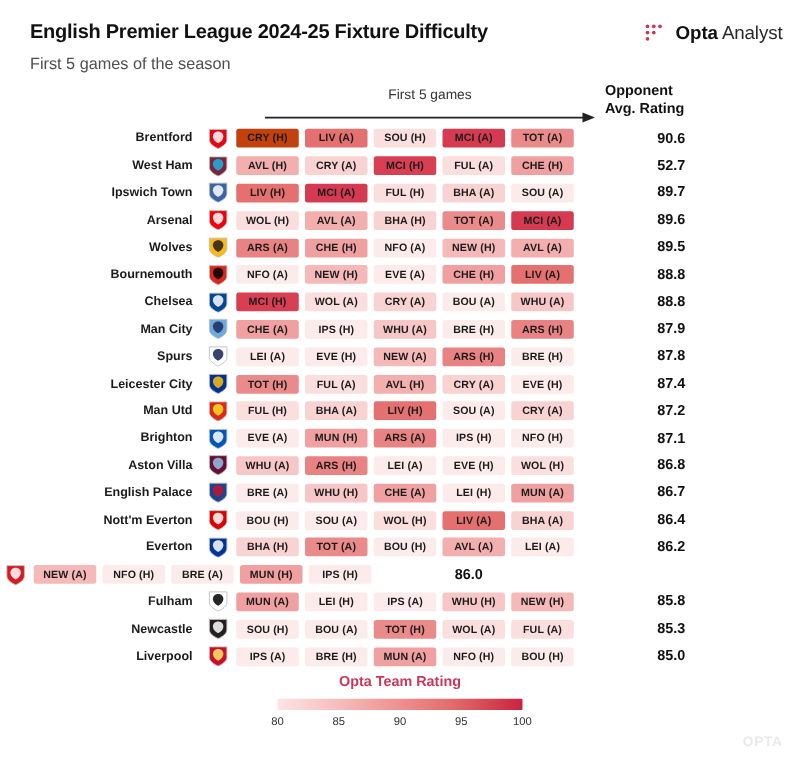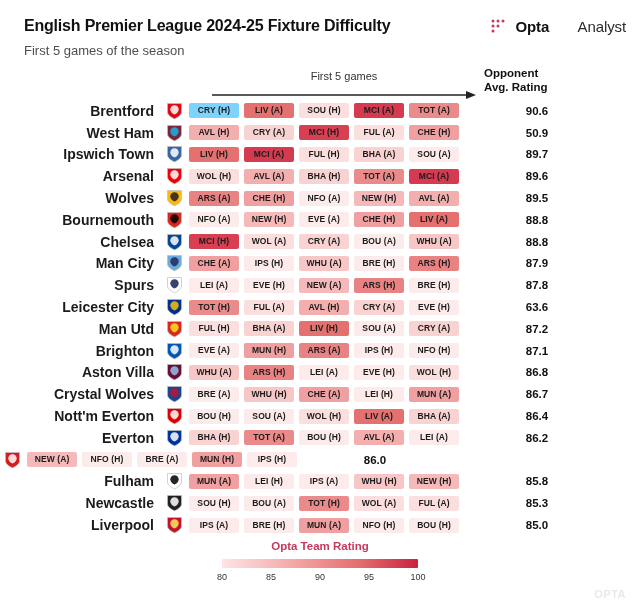--- a/index.html
+++ b/index.html
@@ -57,21 +57,20 @@
   }
   .brand-text {
     font-size: 15px;
     font-weight: bold;
     color: #111111;
     letter-spacing: -0.1px;
   }
   .brand-text .light {
     font-weight: normal;
     color: #2a2a2a;
-    margin-left: 25px;
   }
   .first5-label {
     position: absolute;
     left: 206px;
     top: 70px;
     width: 276px;
     text-align: center;
     font-size: 11px;
     color: #333333;
   }
@@ -103,21 +102,21 @@
   .row {
     position: relative;
     height: 21.8px;
     display: flex;
     align-items: center;
   }
   .team-name {
     width: 162px;
     text-align: right;
     padding-right: 8px;
-    font-size: 14px;
+    font-size: 10px;
     font-weight: bold;
     color: #1b1b1b;
     box-sizing: border-box;
     white-space: nowrap;
   }
   .crest {
     width: 24px;
     display: flex;
     align-items: center;
     justify-content: center;
@@ -235,21 +234,21 @@
   <div class="table">
       <div class="row">
         <div class="team-name">Brentford</div>
         <div class="crest">
           <svg width="17" height="18" viewBox="0 0 17 18">
             <path d="M1.5 1.5 H15.5 V10 C15.5 14 8.5 16.8 8.5 16.8 C8.5 16.8 1.5 14 1.5 10 Z" fill="#e30613" stroke="#bdbdbd" stroke-width="0.7"></path>
             <path d="M8.5 3.2 C11 3.2 12.7 5 12.7 7.2 C12.7 9.6 10.8 11.4 8.5 12.6 C6.2 11.4 4.3 9.6 4.3 7.2 C4.3 5 6 3.2 8.5 3.2 Z" fill="#ffffff" opacity="0.85"></path>
           </svg>
         </div>
         <div class="cells">
-          <div class="cell" style="background: #7dd3fc;">CRY (H)</div>
+          <div class="cell" style="background: #c2410c;">CRY (H)</div>
           <div class="cell" style="background: rgb(228, 112, 111);">LIV (A)</div>
           <div class="cell" style="background: rgb(251, 222, 222);">SOU (H)</div>
           <div class="cell" style="background: rgb(213, 58, 80);">MCI (A)</div>
           <div class="cell" style="background: rgb(234, 138, 138);">TOT (A)</div>
         </div>
         <div class="rating">90.6</div>
       </div>
       <div class="row">
         <div class="team-name">West Ham</div>
         <div class="crest">
@@ -258,21 +257,21 @@
             <path d="M8.5 3.2 C11 3.2 12.7 5 12.7 7.2 C12.7 9.6 10.8 11.4 8.5 12.6 C6.2 11.4 4.3 9.6 4.3 7.2 C4.3 5 6 3.2 8.5 3.2 Z" fill="#1bb1e7" opacity="0.85"></path>
           </svg>
         </div>
         <div class="cells">
           <div class="cell" style="background: rgb(243, 174, 174);">AVL (H)</div>
           <div class="cell" style="background: rgb(249, 210, 210);">CRY (A)</div>
           <div class="cell" style="background: rgb(217, 63, 82);">MCI (H)</div>
           <div class="cell" style="background: rgb(251, 222, 222);">FUL (A)</div>
           <div class="cell" style="background: rgb(240, 160, 160);">CHE (H)</div>
         </div>
-        <div class="rating">50.9</div>
+        <div class="rating">52.7</div>
       </div>
       <div class="row">
         <div class="team-name">Ipswich Town</div>
         <div class="crest">
           <svg width="17" height="18" viewBox="0 0 17 18">
             <path d="M1.5 1.5 H15.5 V10 C15.5 14 8.5 16.8 8.5 16.8 C8.5 16.8 1.5 14 1.5 10 Z" fill="#3a64a3" stroke="#bdbdbd" stroke-width="0.7"></path>
             <path d="M8.5 3.2 C11 3.2 12.7 5 12.7 7.2 C12.7 9.6 10.8 11.4 8.5 12.6 C6.2 11.4 4.3 9.6 4.3 7.2 C4.3 5 6 3.2 8.5 3.2 Z" fill="#ffffff" opacity="0.85"></path>
           </svg>
         </div>
         <div class="cells">
@@ -394,21 +393,21 @@
             <path d="M8.5 3.2 C11 3.2 12.7 5 12.7 7.2 C12.7 9.6 10.8 11.4 8.5 12.6 C6.2 11.4 4.3 9.6 4.3 7.2 C4.3 5 6 3.2 8.5 3.2 Z" fill="#fdbe11" opacity="0.85"></path>
           </svg>
         </div>
         <div class="cells">
           <div class="cell" style="background: rgb(234, 138, 138);">TOT (H)</div>
           <div class="cell" style="background: rgb(251, 222, 222);">FUL (A)</div>
           <div class="cell" style="background: rgb(243, 174, 174);">AVL (H)</div>
           <div class="cell" style="background: rgb(249, 210, 210);">CRY (A)</div>
           <div class="cell" style="background: rgb(253, 234, 234);">EVE (H)</div>
         </div>
-        <div class="rating">63.6</div>
+        <div class="rating">87.4</div>
       </div>
       <div class="row">
         <div class="team-name">Man Utd</div>
         <div class="crest">
           <svg width="17" height="18" viewBox="0 0 17 18">
             <path d="M1.5 1.5 H15.5 V10 C15.5 14 8.5 16.8 8.5 16.8 C8.5 16.8 1.5 14 1.5 10 Z" fill="#da291c" stroke="#bdbdbd" stroke-width="0.7"></path>
             <path d="M8.5 3.2 C11 3.2 12.7 5 12.7 7.2 C12.7 9.6 10.8 11.4 8.5 12.6 C6.2 11.4 4.3 9.6 4.3 7.2 C4.3 5 6 3.2 8.5 3.2 Z" fill="#fbe122" opacity="0.85"></path>
           </svg>
         </div>
         <div class="cells">
@@ -448,21 +447,21 @@
         <div class="cells">
           <div class="cell" style="background: rgb(247, 198, 198);">WHU (A)</div>
           <div class="cell" style="background: rgb(233, 131, 131);">ARS (H)</div>
           <div class="cell" style="background: rgb(253, 234, 234);">LEI (A)</div>
           <div class="cell" style="background: rgb(253, 234, 234);">EVE (H)</div>
           <div class="cell" style="background: rgb(251, 222, 222);">WOL (H)</div>
         </div>
         <div class="rating">86.8</div>
       </div>
       <div class="row">
-        <div class="team-name">Crystal Wolves</div>
+        <div class="team-name">English Palace</div>
         <div class="crest">
           <svg width="17" height="18" viewBox="0 0 17 18">
             <path d="M1.5 1.5 H15.5 V10 C15.5 14 8.5 16.8 8.5 16.8 C8.5 16.8 1.5 14 1.5 10 Z" fill="#1b458f" stroke="#bdbdbd" stroke-width="0.7"></path>
             <path d="M8.5 3.2 C11 3.2 12.7 5 12.7 7.2 C12.7 9.6 10.8 11.4 8.5 12.6 C6.2 11.4 4.3 9.6 4.3 7.2 C4.3 5 6 3.2 8.5 3.2 Z" fill="#c4122e" opacity="0.85"></path>
           </svg>
         </div>
         <div class="cells">
           <div class="cell" style="background: rgb(252, 235, 235);">BRE (A)</div>
           <div class="cell" style="background: rgb(247, 198, 198);">WHU (H)</div>
           <div class="cell" style="background: rgb(240, 160, 160);">CHE (A)</div>

